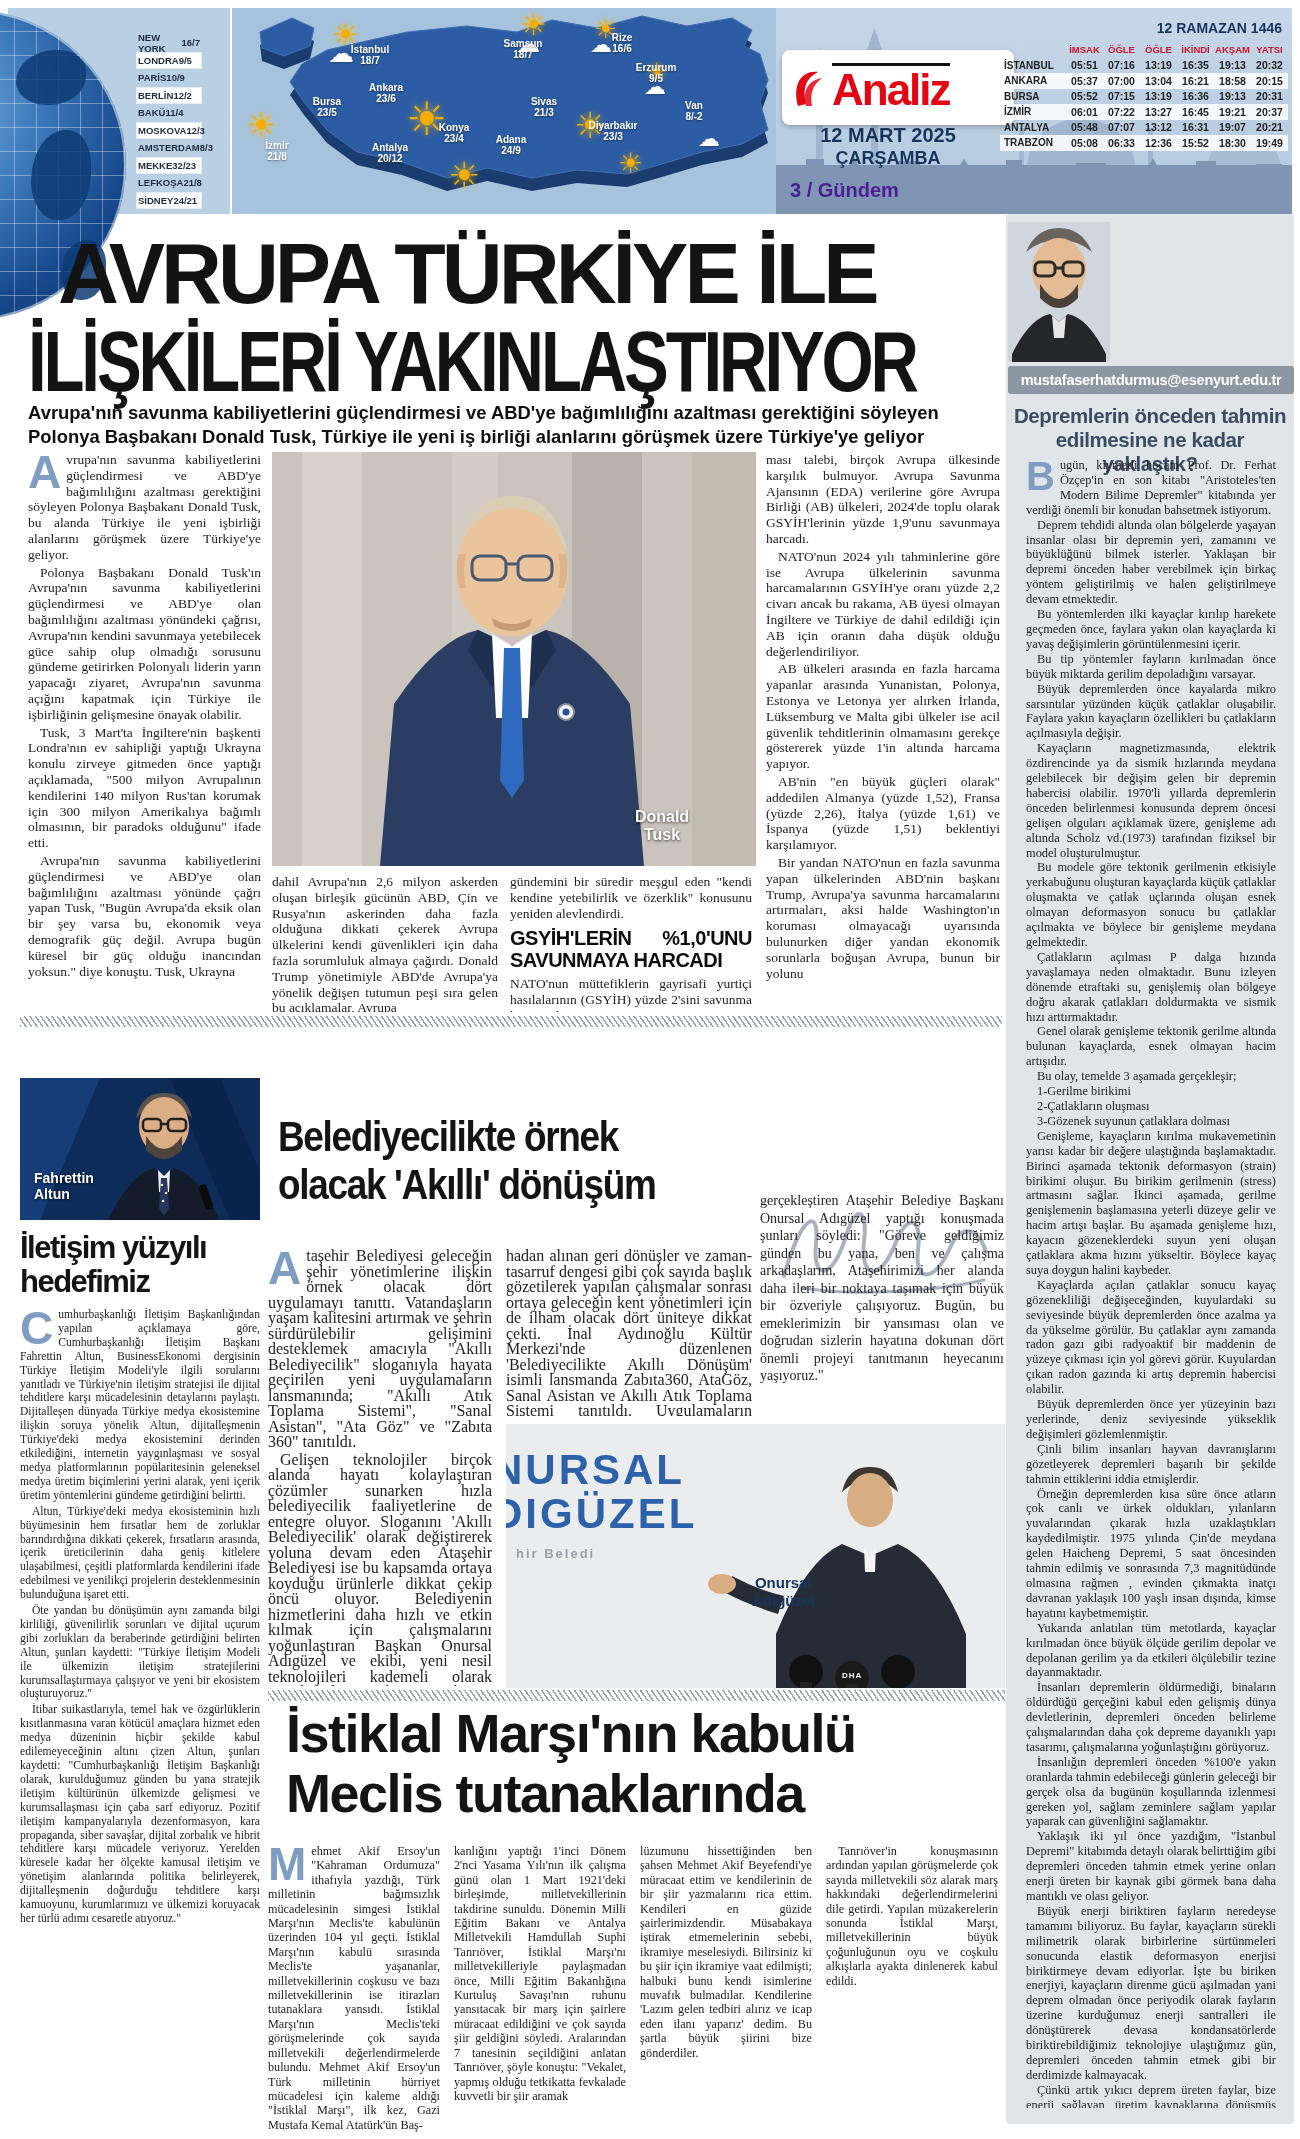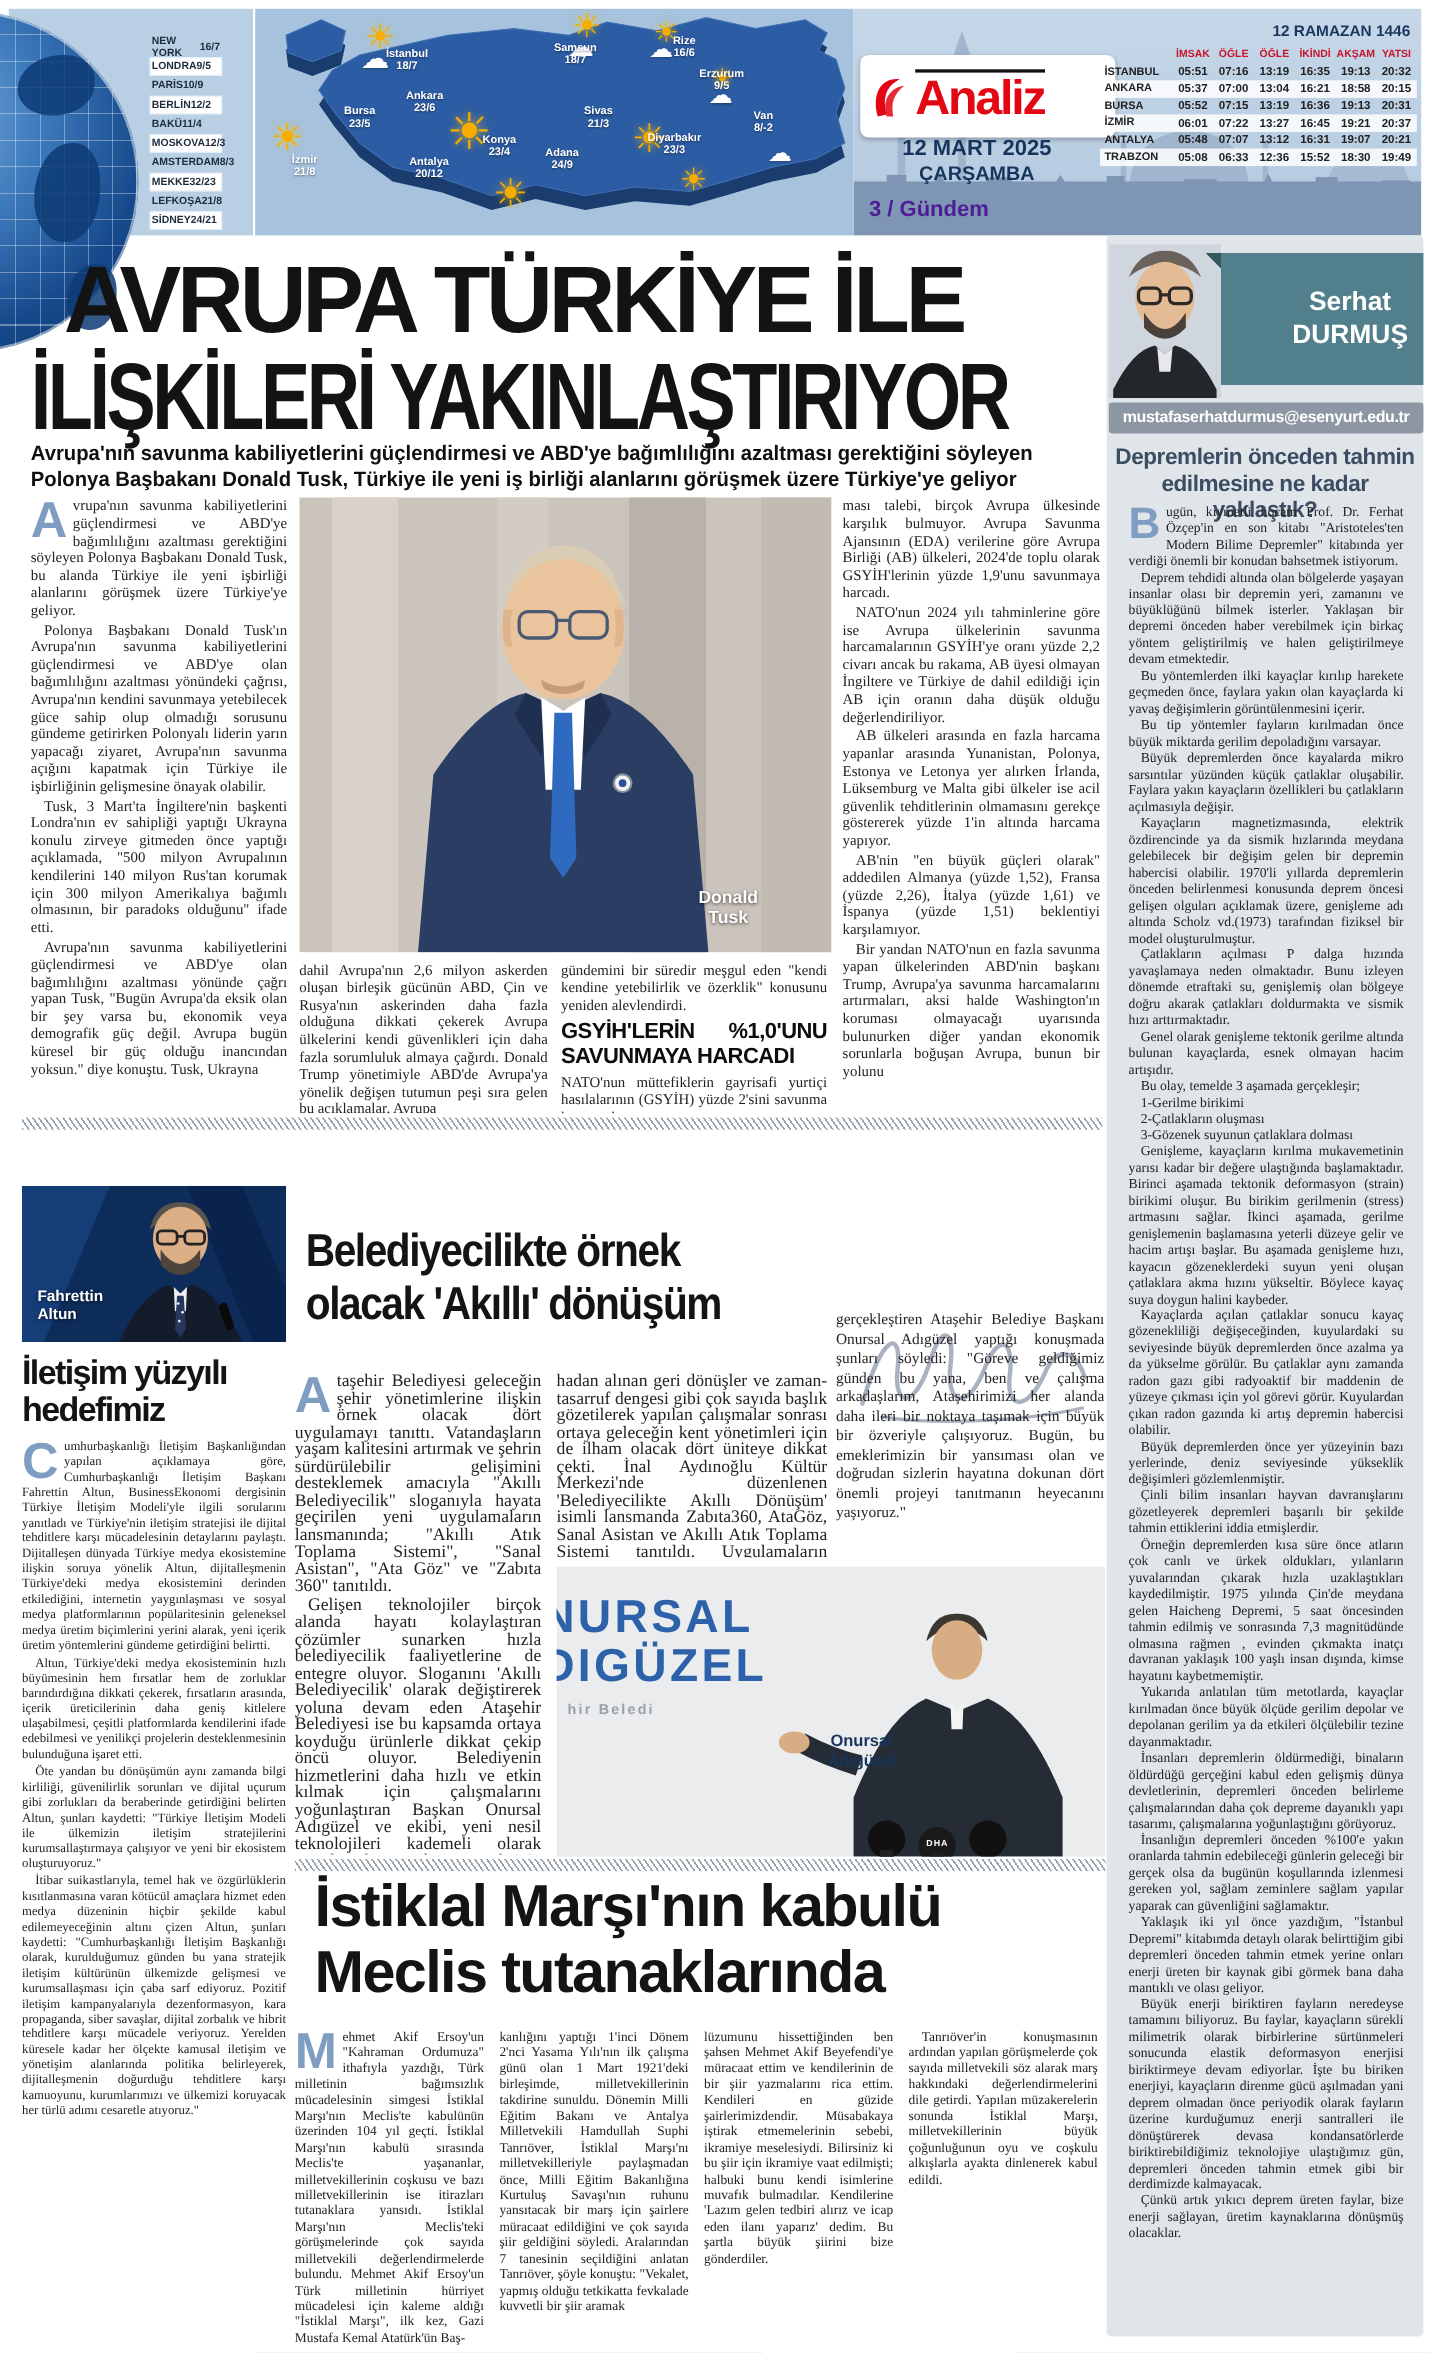--- a/index.html
+++ b/index.html
@@ -363,36 +363,32 @@
         <path d="M18,30 Q28,6 51,6 Q74,6 84,30 Q70,18 51,18 Q32,18 18,30" fill="#6b625c"></path>
         <ellipse cx="51" cy="48" rx="27" ry="32" fill="#e3bb94"></ellipse>
         <rect x="27" y="40" width="20" height="14" rx="5" fill="none" stroke="#2d2a28" stroke-width="3"></rect>
         <rect x="55" y="40" width="20" height="14" rx="5" fill="none" stroke="#2d2a28" stroke-width="3"></rect>
         <line x1="47" y1="46" x2="55" y2="46" stroke="#2d2a28" stroke-width="3"></line>
         <path d="M32,62 Q51,92 70,62 L70,76 Q51,96 32,76 Z" fill="#4a403a"></path>
         <path d="M4,132 Q22,96 42,92 L51,100 L60,92 Q80,96 98,132 L98,140 L4,140 Z" fill="#23262b"></path>
         <polygon points="44,94 51,100 58,94 56,116 46,116" fill="#e8e8e8"></polygon>
       </svg>
     </div>
-    <div id="authorbox">
-      <div id="authorname">
-        <span>Serhat</span><br><span>DURMUŞ</span>
-      </div>
-    </div>
     <div id="emailbar">
       <span>mustafaserhatdurmus@esenyurt.edu.tr</span>
     </div>
     <div id="opedtitle">Depremlerin önceden tahmin edilmesine ne kadar yaklaştık?</div>
     <div id="opedbody" class="serif">
       <p class="first dcap">Bugün, kıymetli hocam Prof. Dr. Ferhat Özçep'in en son kitabı "Aristoteles'ten Modern Bilime Depremler" kitabında yer verdiği önemli bir konudan bahsetmek istiyorum.</p>
       <p>Deprem tehdidi altında olan bölgelerde yaşayan insanlar olası bir depremin yeri, zamanını ve büyüklüğünü bilmek isterler. Yaklaşan bir depremi önceden haber verebilmek için birkaç yöntem geliştirilmiş ve halen geliştirilmeye devam etmektedir.</p>
       <p>Bu yöntemlerden ilki kayaçlar kırılıp harekete geçmeden önce, faylara yakın olan kayaçlarda ki yavaş değişimlerin görüntülenmesini içerir.</p>
       <p>Bu tip yöntemler fayların kırılmadan önce büyük miktarda gerilim depoladığını varsayar.</p>
       <p>Büyük depremlerden önce kayalarda mikro sarsıntılar yüzünden küçük çatlaklar oluşabilir. Faylara yakın kayaçların özellikleri bu çatlakların açılmasıyla değişir.</p>
       <p>Kayaçların magnetizmasında, elektrik özdirencinde ya da sismik hızlarında meydana gelebilecek bir değişim gelen bir depremin habercisi olabilir. 1970'li yıllarda depremlerin önceden belirlenmesi konusunda deprem öncesi gelişen olguları açıklamak üzere, genişleme adı altında Scholz vd.(1973) tarafından fiziksel bir model oluşturulmuştur.</p>
+      <p>Bu modele göre tektonik gerilmenin etkisiyle yerkabuğunu oluşturan kayaçlarda küçük çatlaklar oluşmakta ve çatlak uçlarında oluşan esnek olmayan deformasyon sonucu bu çatlaklar açılmakta ve böylece bir genişleme meydana gelmektedir.</p>
       <p>Çatlakların açılması P dalga hızında yavaşlamaya neden olmaktadır. Bunu izleyen dönemde etraftaki su, genişlemiş olan bölgeye doğru akarak çatlakları doldurmakta ve sismik hızı arttırmaktadır.</p>
       <p>Genel olarak genişleme tektonik gerilme altında bulunan kayaçlarda, esnek olmayan hacim artışıdır.</p>
       <p>Bu olay, temelde 3 aşamada gerçekleşir;</p>
       <p>1-Gerilme birikimi</p>
       <p>2-Çatlakların oluşması</p>
       <p>3-Gözenek suyunun çatlaklara dolması</p>
       <p>Genişleme, kayaçların kırılma mukavemetinin yarısı kadar bir değere ulaştığında başlamaktadır. Birinci aşamada tektonik deformasyon (strain) birikimi oluşur. Bu birikim gerilmenin (stress) artmasını sağlar. İkinci aşamada, gerilme genişlemenin başlamasına yeterli düzeye gelir ve hacim artışı başlar. Bu aşamada genişleme hızı, kayacın gözeneklerdeki suyun yeni oluşan çatlaklara akma hızını yükseltir. Böylece kayaç suya doygun halini kaybeder.</p>
       <p>Kayaçlarda açılan çatlaklar sonucu kayaç gözenekliliği değişeceğinden, kuyulardaki su seviyesinde büyük depremlerden önce azalma ya da yükselme görülür. Bu çatlaklar aynı zamanda radon gazı gibi radyoaktif bir maddenin de yüzeye çıkması için yol görevi görür. Kuyulardan çıkan radon gazında ki artış depremin habercisi olabilir.</p>
       <p>Büyük depremlerden önce yer yüzeyinin bazı yerlerinde, deniz seviyesinde yükseklik değişimleri gözlemlenmiştir.</p>
       <p>Çinli bilim insanları hayvan davranışlarını gözetleyerek depremleri başarılı bir şekilde tahmin ettiklerini iddia etmişlerdir.</p>

